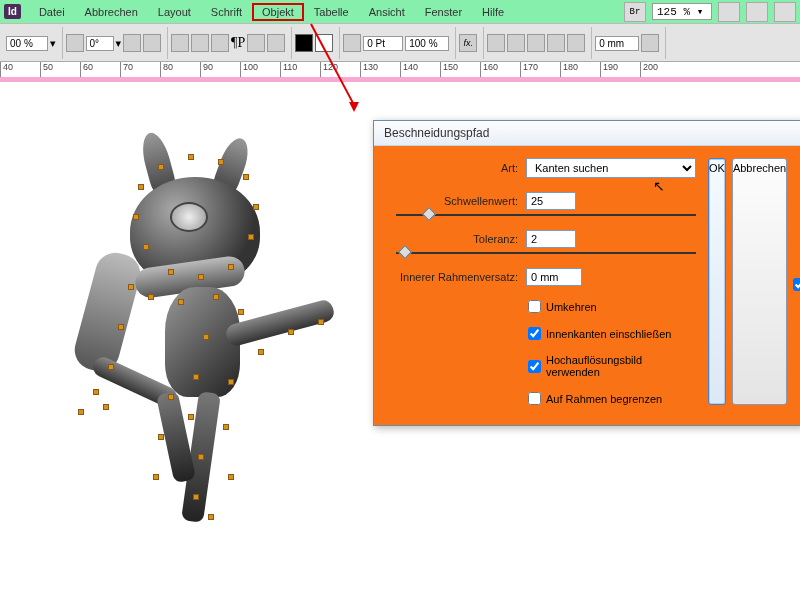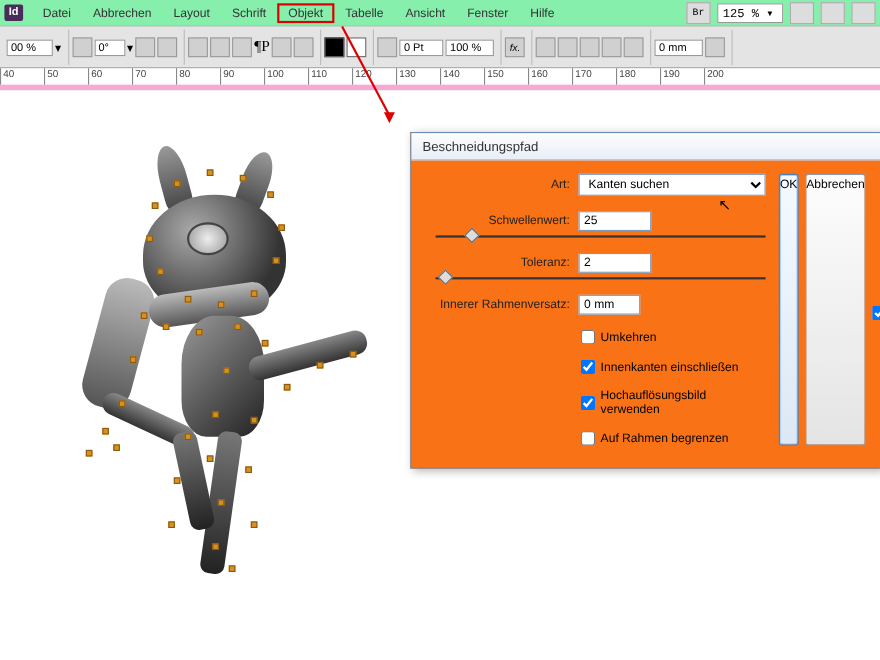--- a/index.html
+++ b/index.html
@@ -36,21 +36,21 @@
 .anchor { width: 6px; height: 6px; background: #d89020; border: 1px solid #8a5a10; position: absolute; }
 .dialog { position: absolute; left: 373px; top: 120px; width: 430px; background: #f97316; border: 1px solid #6a8bb0; box-shadow: 2px 2px 8px rgba(0,0,0,0.3); }
 .dialog-title { background: linear-gradient(#fdfdfe, #e8eef7); padding: 5px 10px; font-size: 12px; border-bottom: 1px solid #c8d4e4; color: #333; }
 .dialog-body { padding: 12px 14px 20px; display: grid; grid-template-columns: 1fr 90px; gap: 8px 12px; }
 .dialog-main { display: flex; flex-direction: column; gap: 14px; }
 .dialog-side { display: flex; flex-direction: row; gap: 6px; }
 .row { display: flex; align-items: center; gap: 8px; }
 .row label { width: 130px; text-align: right; color: #222; }
 .dlg-select, .dlg-input { border: 1px solid #7a9ac0; background: #fff; padding: 2px 4px; font-size: 11px; }
 .dlg-select { width: 170px; height: 20px; }
-.dlg-input { width: 66px; height: 18px; }
+.dlg-input { width: 50px; height: 18px; }
 .slider-track { height: 2px; background: #333; width: 300px; position: relative; margin-left: 8px; margin-top: 4px; }
 .slider-thumb { width: 10px; height: 10px; background: #ddd; border: 1px solid #666; position: absolute; top: -5px; transform: rotate(45deg); }
 .btn { background: linear-gradient(#fdfdfd, #e4e4e4); border: 1px solid #8a9ab0; padding: 3px 0; text-align: center; border-radius: 3px; font-size: 11px; }
 .btn.primary { border: 1px solid #4a80c0; box-shadow: inset 0 0 0 1px #a8d0ff; background: linear-gradient(#f4faff, #dce8f4); }
 .chk-row { display: flex; align-items: center; gap: 5px; margin-left: 140px; }
 .chk-row input { margin: 0; }
 .arrow-line { position: absolute; left: 310px; top: 24px; width: 2px; height: 95px; background: #d00; transform-origin: top; transform: rotate(-28deg); }
 .arrow-head { position: absolute; left: 349px; top: 102px; width: 0; height: 0; border-left: 5px solid transparent; border-right: 5px solid transparent; border-top: 10px solid #d00; }
 .cursor-arrow { position: absolute; left: 653px; top: 178px; font-size: 14px; color: #000; }
 .chk-side { display:flex; align-items:center; gap:4px; margin-top:6px; }

